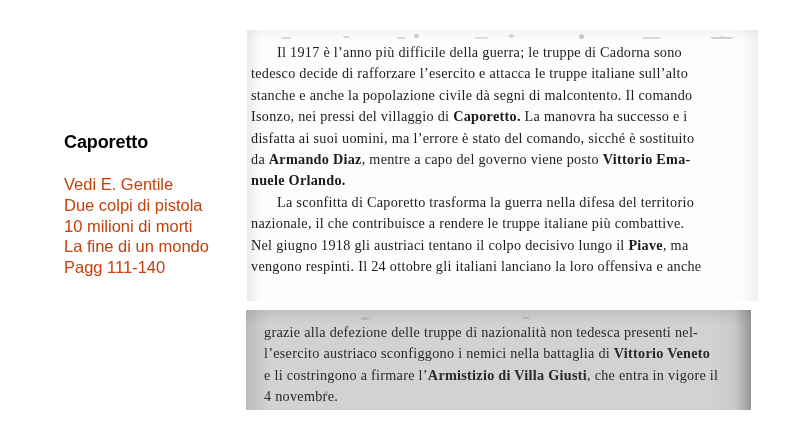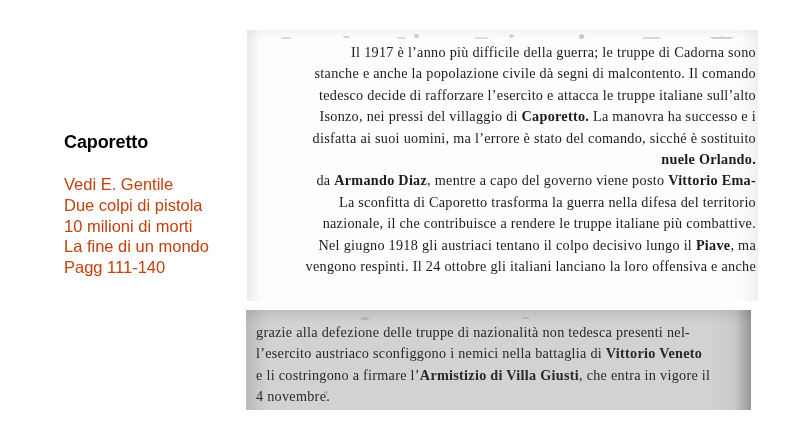--- a/index.html
+++ b/index.html
@@ -84,24 +84,23 @@
   .scan-text {
     position: relative;
     z-index: 1;
     font-family: "Liberation Serif", serif;
     color: #1d1b19;
     font-size: 14.2px;
     line-height: 21.4px;
   }
   .scan-top .scan-text {
     padding: 12px 2px 0 4px;
-    text-align: right;
   }
   .scan-bottom .scan-text {
-    padding: 12px 2px 0 10px;
+    padding: 12px 2px 0 18px;
     color: #2b2927;
   }
   .scan-line {
     white-space: nowrap;
     letter-spacing: 0.02em;
   }
   .scan-line.indent {
     text-indent: 26px;
   }
   .scan-line b {
@@ -164,26 +163,26 @@
     <div class="panel-line">La fine di un mondo</div>
     <div class="panel-line">Pagg 111-140</div>
   </div>
 </div>
 
 <div class="scan-top">
   <div class="crop-artifacts"></div>
   <div class="scan-text">
     <div>
         <div class="scan-line indent"><span>Il 1917 è l’anno più difficile della guerra; le truppe di Cadorna sono</span></div>
+        <div class="scan-line"><span>tedesco decide di rafforzare l’esercito e attacca le truppe italiane sull’alto</span></div>
         <div class="scan-line"><span>stanche e anche la popolazione civile dà segni di malcontento. Il comando</span></div>
-        <div class="scan-line"><span>tedesco decide di rafforzare l’esercito e attacca le truppe italiane sull’alto</span></div>
         <div class="scan-line"><span>Isonzo, nei pressi del villaggio di </span><b>Caporetto.</b><span> La manovra ha successo e i</span></div>
         <div class="scan-line"><span>disfatta ai suoi uomini, ma l’errore è stato del comando, sicché è sostituito</span></div>
+        <div class="scan-line"><span>da </span><b>Armando Diaz</b><span>, mentre a capo del governo viene posto </span><b>Vittorio Ema-</b></div>
         <div class="scan-line"><b>nuele Orlando.</b></div>
-        <div class="scan-line"><span>da </span><b>Armando Diaz</b><span>, mentre a capo del governo viene posto </span><b>Vittorio Ema-</b></div>
       </div>
     <div>
         <div class="scan-line indent"><span>La sconfitta di Caporetto trasforma la guerra nella difesa del territorio</span></div>
         <div class="scan-line"><span>nazionale, il che contribuisce a rendere le truppe italiane più combattive.</span></div>
         <div class="scan-line"><span>Nel giugno 1918 gli austriaci tentano il colpo decisivo lungo il </span><b>Piave</b><span>, ma</span></div>
         <div class="scan-line"><span>vengono respinti. Il 24 ottobre gli italiani lanciano la loro offensiva e anche</span></div>
       </div>
   </div>
 </div>
 

